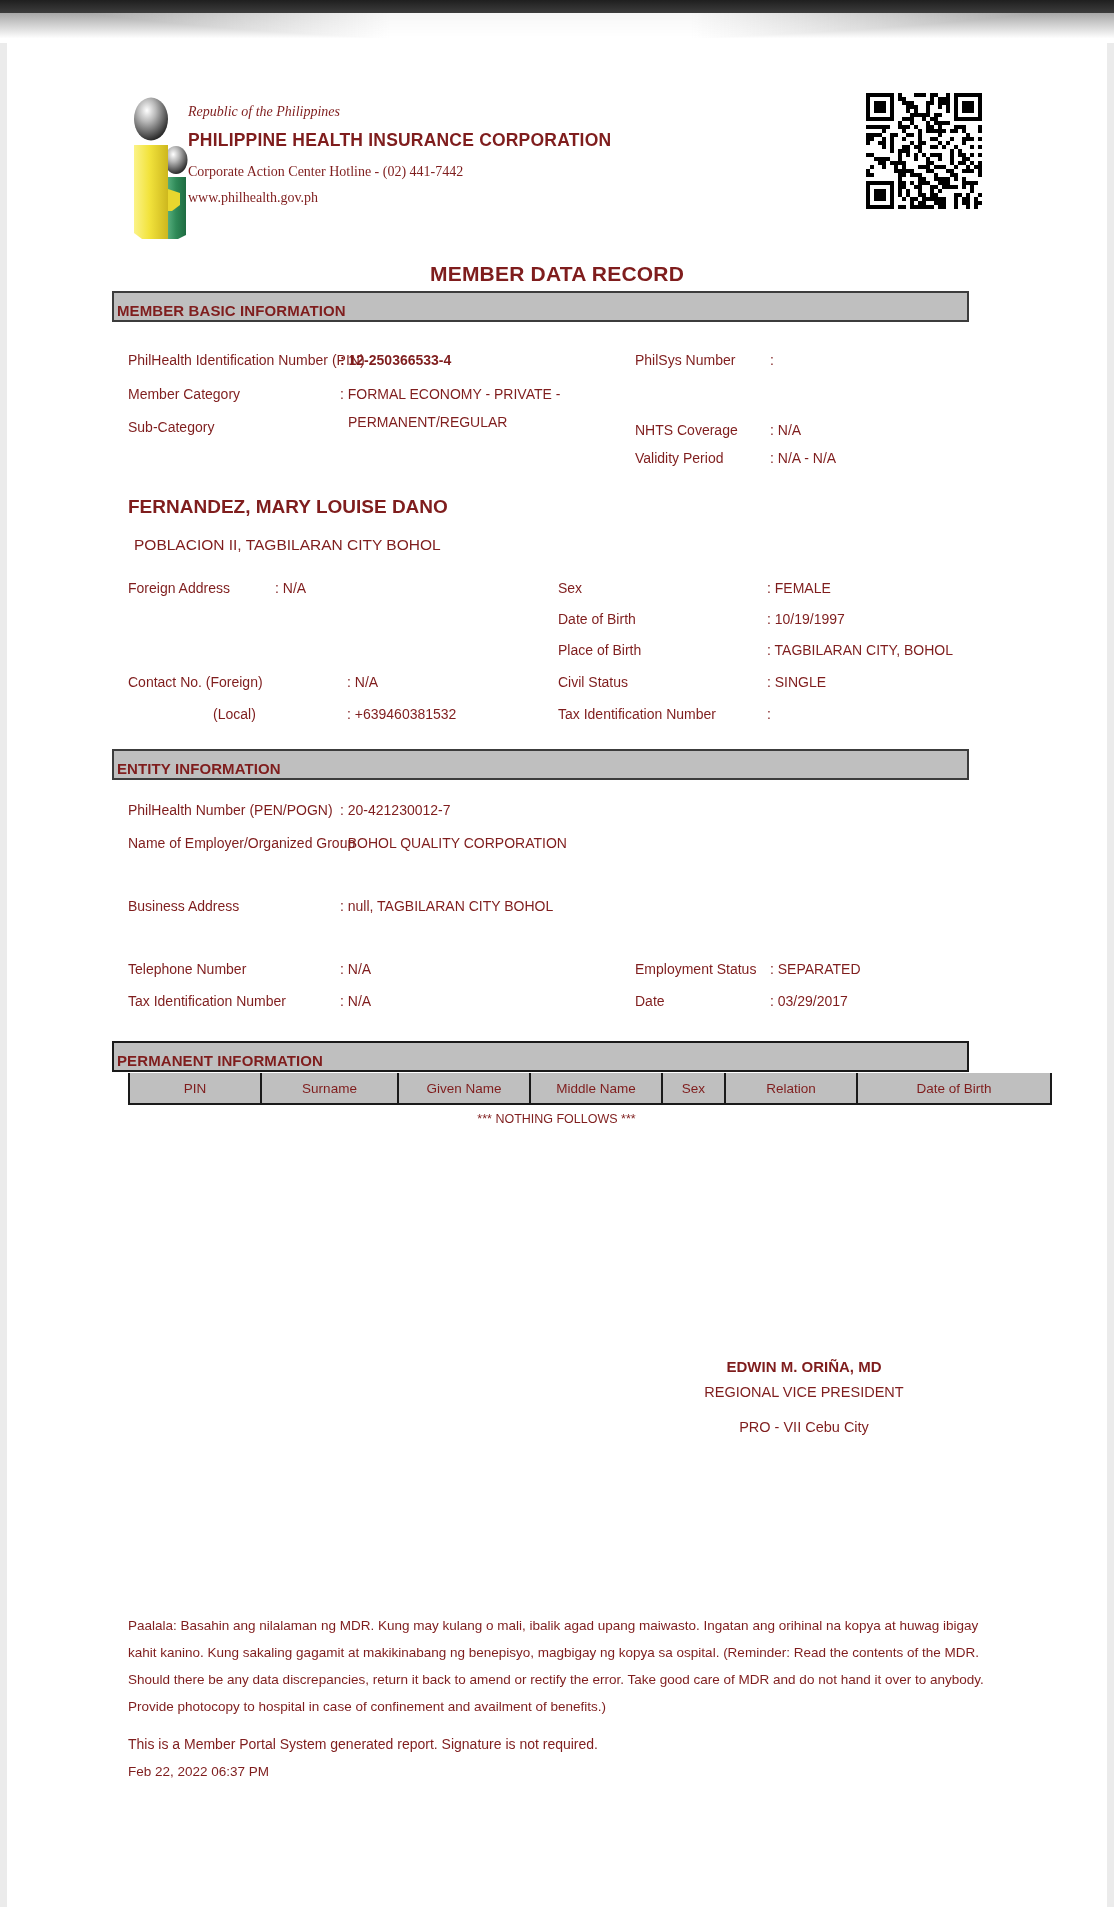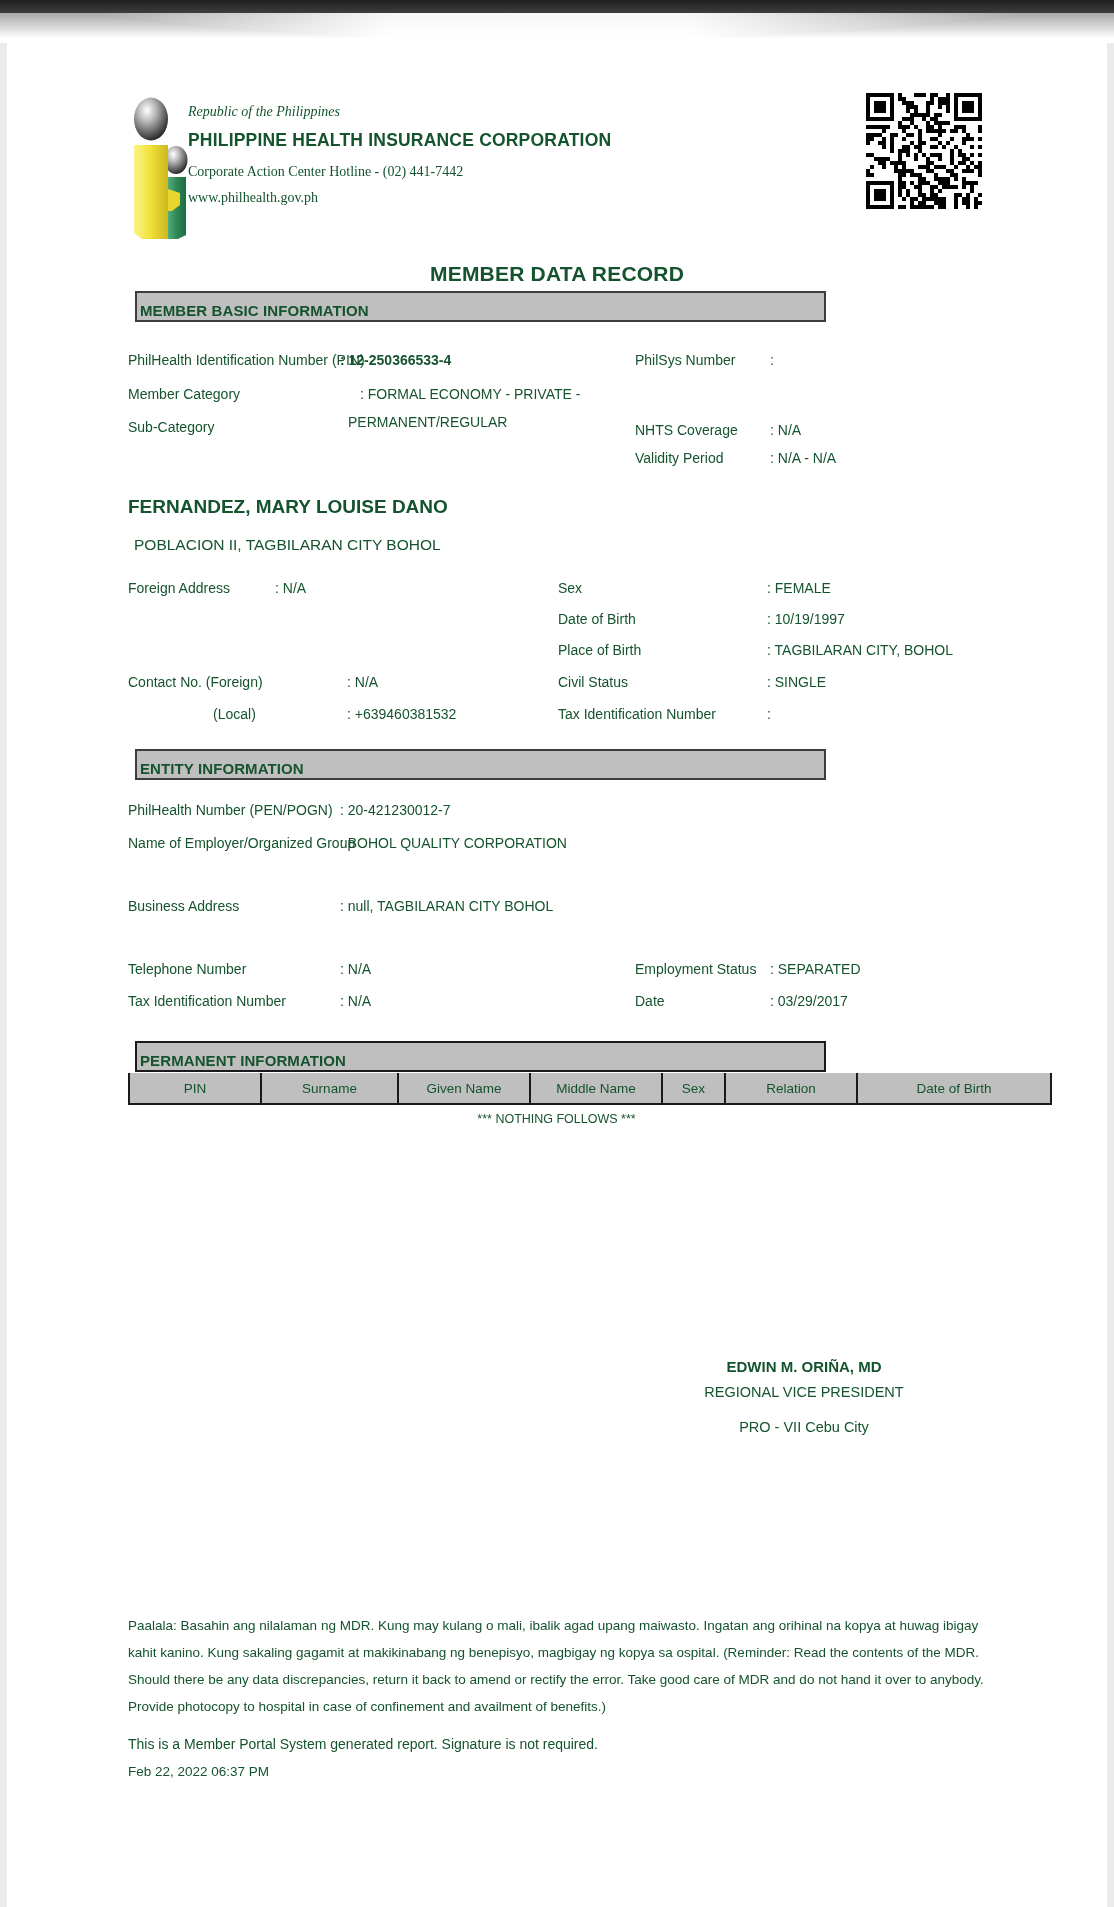--- a/index.html
+++ b/index.html
@@ -1,35 +1,35 @@
 <!DOCTYPE html>
 <html><head>
 <meta charset="utf-8">
 <style>
   html,body{margin:0;padding:0;background:#ffffff;}
   #page{position:relative;width:1114px;height:1907px;background:#ffffff;overflow:hidden;
-        font-family:"Liberation Sans","DejaVu Sans",sans-serif;color:#14532d;}
+        font-family:"Liberation Sans","DejaVu Sans",sans-serif;color:#7f1d1d;}
   .abs{position:absolute;}
   
   #top-band{top:0;left:0;width:1114px;height:13px;background:linear-gradient(to bottom,#1f1f1f,#3d3d3d);}
   #top-fade{top:13px;left:0;width:1114px;height:30px;
             background:linear-gradient(to bottom,#a8a8a8,#ffffff 85%);}
   #top-fade-lighten{top:13px;left:0;width:1114px;height:30px;
             background:linear-gradient(to right,rgba(120,120,120,.45),rgba(255,255,255,.9) 35%,rgba(255,255,255,.9) 62%,rgba(130,130,130,.45));
             mix-blend-mode:lighten;}
   .side-gutter{top:43px;width:7px;height:1864px;background:#ebebeb;}
   
   #republic-line{left:188px;top:104px;font-family:"Liberation Serif","DejaVu Serif",serif;
                  font-style:italic;font-size:14px;}
   #corp-line{left:188px;top:130px;font-size:17.5px;font-weight:bold;letter-spacing:.2px;}
   #hotline-line{left:188px;top:164px;font-family:"Liberation Serif","DejaVu Serif",serif;font-size:14px;}
   #www-line{left:188px;top:190px;font-family:"Liberation Serif","DejaVu Serif",serif;font-size:14px;}
   #doc-title{left:0;top:262px;width:1114px;text-align:center;font-size:21px;font-weight:bold;letter-spacing:.2px;}
   
-  .section-bar{left:135px;width:691px;height:31px;background:#bfbfbf;border:2px solid #3c3c3c;box-sizing:border-box;}
+  .section-bar{left:112px;width:857px;height:31px;background:#bfbfbf;border:2px solid #3c3c3c;box-sizing:border-box;}
   .section-bar .bar-text{position:absolute;left:3px;bottom:1px;font-size:15px;font-weight:bold;letter-spacing:.1px;}
   
   .t{font-size:14px;white-space:nowrap;}
   .bold{font-weight:bold;}
   
   #dep-table{left:128px;top:1073px;width:924px;height:32px;background:#bfbfbf;
              border:2px solid #1a1a1a;border-top:none;box-sizing:border-box;display:flex;}
   #dep-table .cell{border-right:2px solid #1a1a1a;display:flex;align-items:center;justify-content:center;
                    font-size:13.5px;box-sizing:border-box;height:100%;}
   #dep-table .cell:last-child{border-right:none;}
@@ -407,21 +407,21 @@
   <div class="abs section-bar" style="top:291px;">
     <span class="bar-text">MEMBER BASIC INFORMATION</span>
   </div>
 
   <div class="abs t" style="left:128px;top:352px;">PhilHealth Identification Number (PIN)</div>
   <div class="abs t bold" style="left:340px;top:352px;">: 12-250366533-4</div>
   <div class="abs t" style="left:635px;top:352px;">PhilSys Number</div>
   <div class="abs t" style="left:770px;top:352px;">:</div>
 
   <div class="abs t" style="left:128px;top:386px;">Member Category</div>
-  <div class="abs t" style="left:360px;top:386px;">: FORMAL ECONOMY - PRIVATE -</div>
+  <div class="abs t" style="left:340px;top:386px;">: FORMAL ECONOMY - PRIVATE -</div>
 
   <div class="abs t" style="left:128px;top:419px;">Sub-Category</div>
   <div class="abs t" style="left:348px;top:414px;">PERMANENT/REGULAR</div>
   <div class="abs t" style="left:635px;top:422px;">NHTS Coverage</div>
   <div class="abs t" style="left:770px;top:422px;">: N/A</div>
 
   <div class="abs t" style="left:635px;top:450px;">Validity Period</div>
   <div class="abs t" style="left:770px;top:450px;">: N/A - N/A</div>
 
   <div class="abs t bold" style="left:128px;top:496px;font-size:19px;">FERNANDEZ, MARY LOUISE DANO</div>

